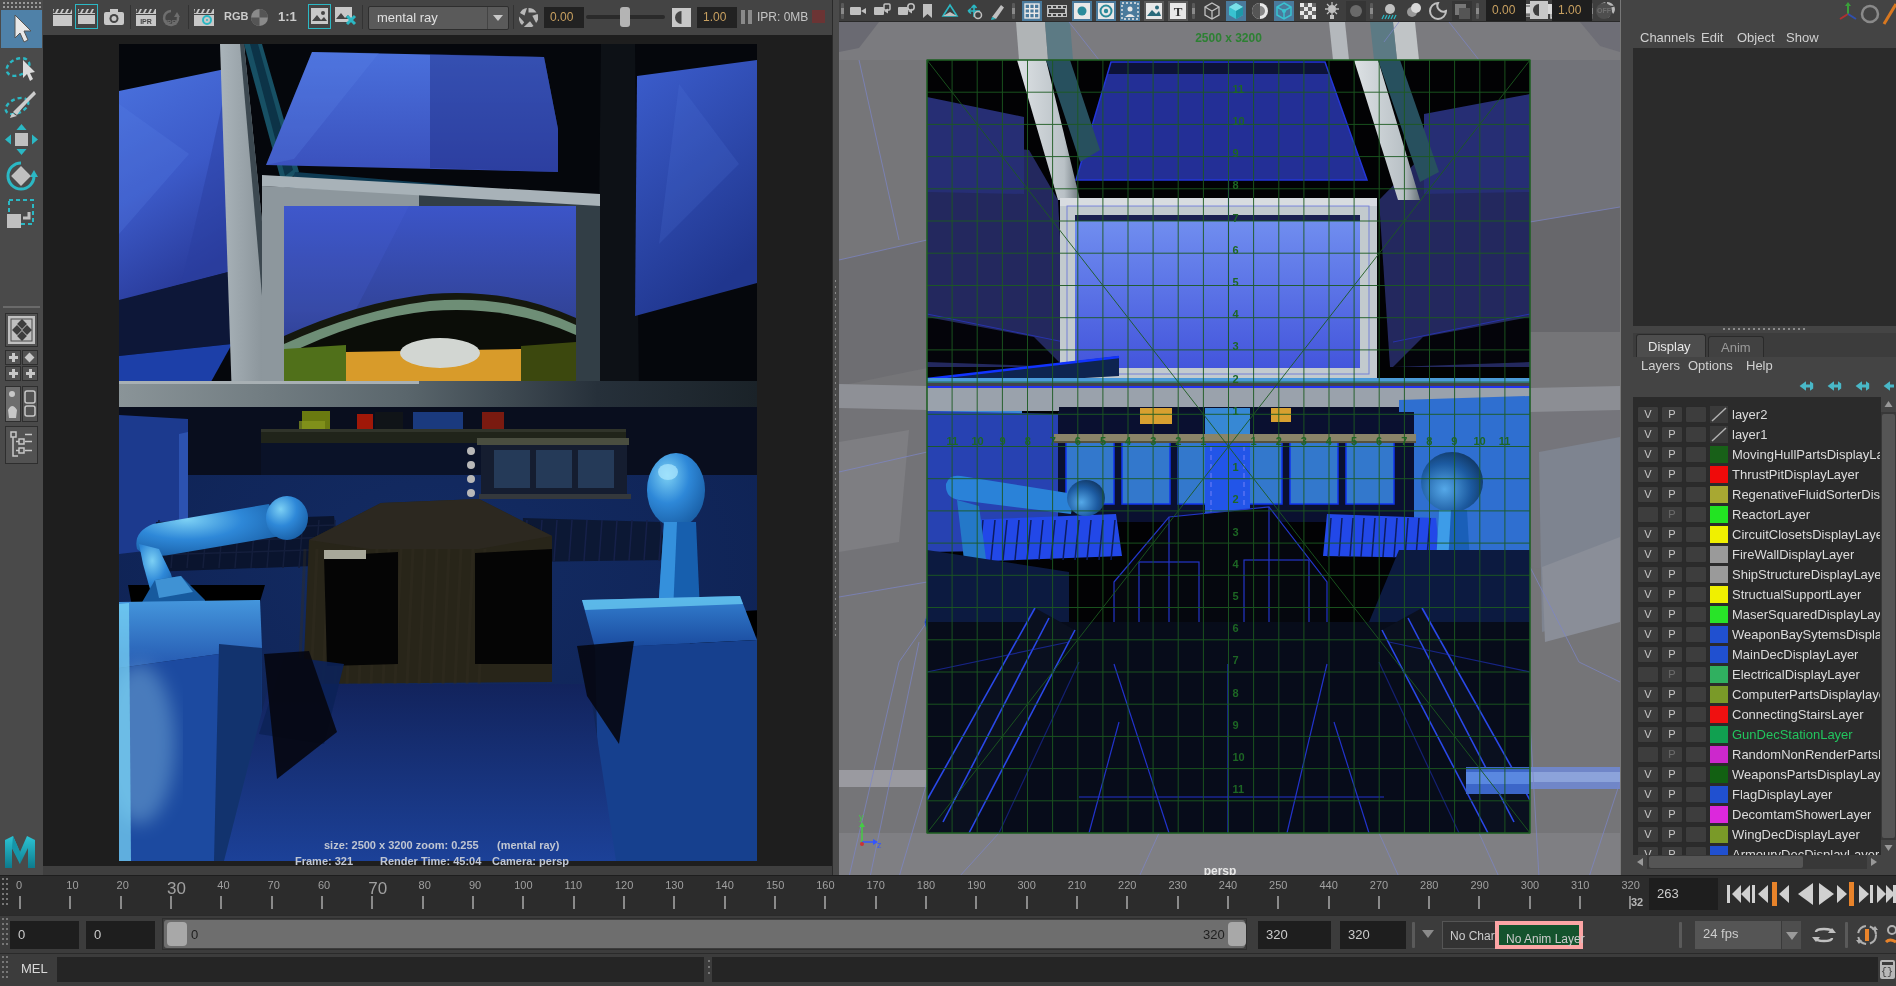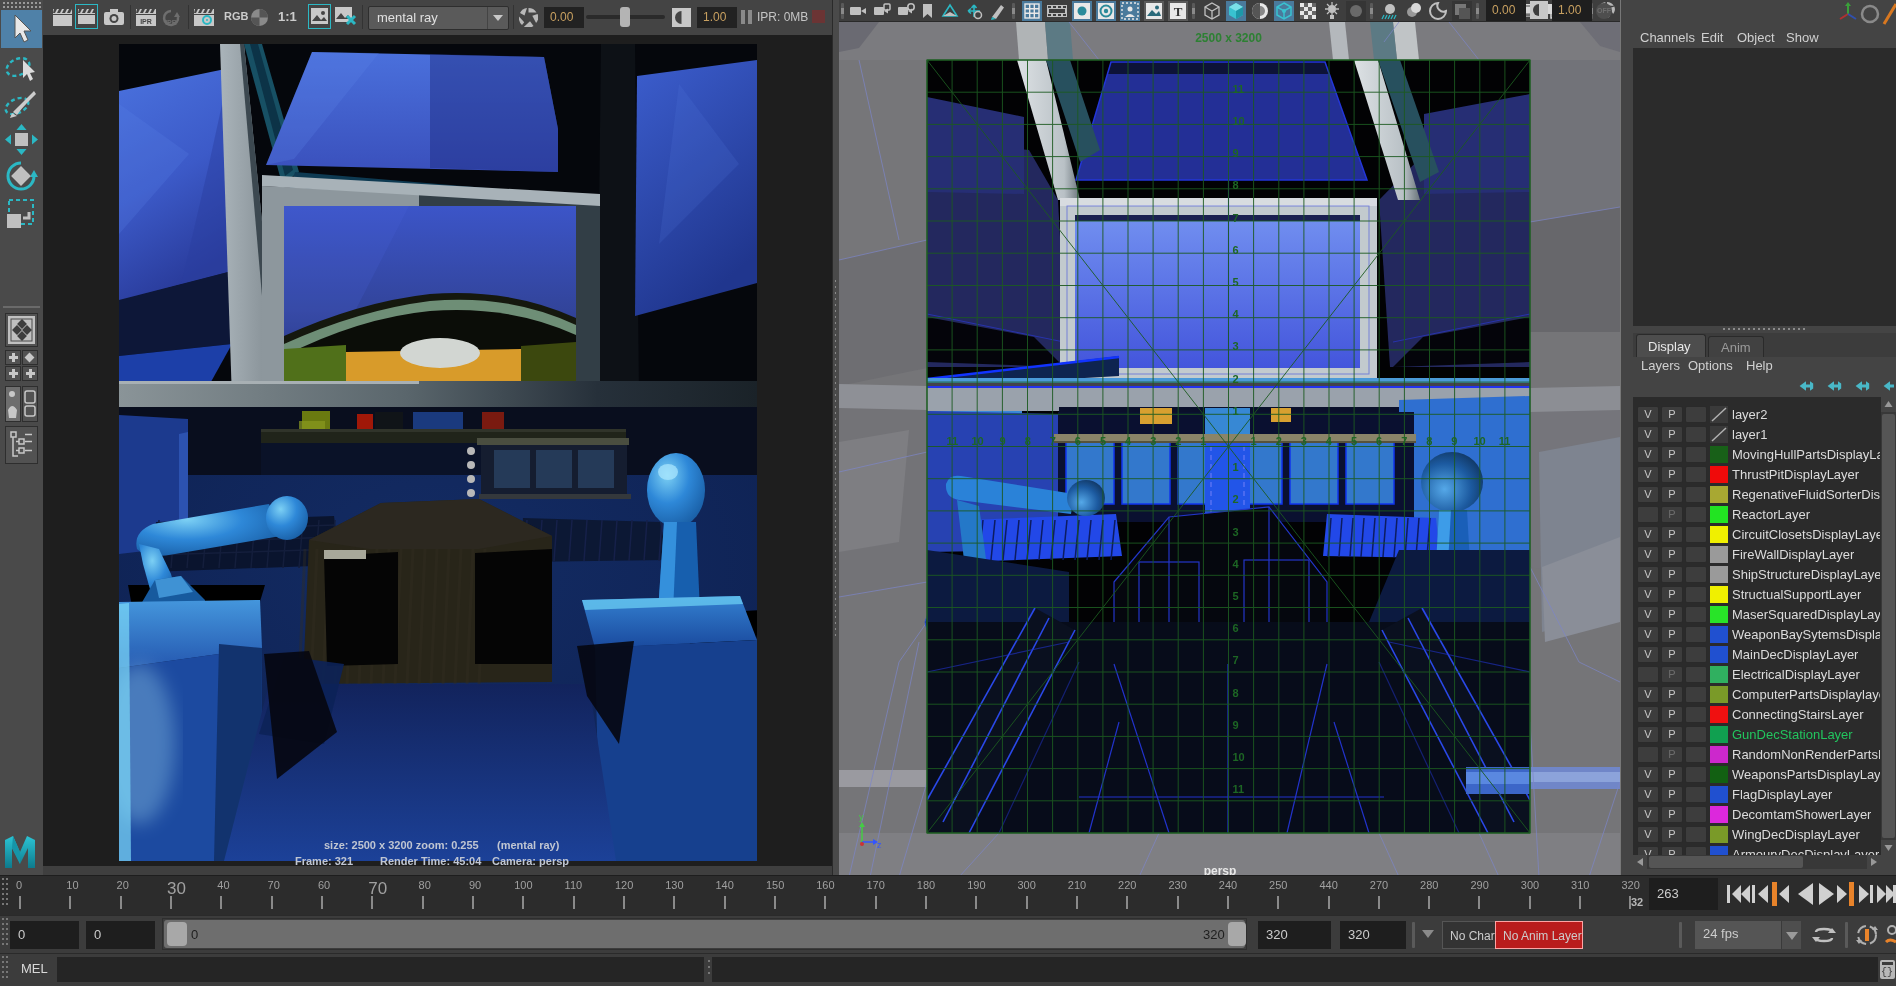--- a/index.html
+++ b/index.html
@@ -1322,21 +1322,21 @@
     <div style="position:absolute;left:1412px;top:922px;width:3px;height:26px;background:#5a5a5a;border-radius:1px;"></div>
     <svg style="position:absolute;left:1420px;top:928px" width="16" height="12">
       <path d="M2 2 h12 l-6 8 z" fill="#8a8a8a"></path>
     </svg>
     <div style="position:absolute;left:1442px;top:921px;width:92px;height:28px;background:#333333;border:1px solid #555;">
       <div style="position:absolute;left:7px;top:7px;font-size:12px;color:#cccccc;white-space:nowrap;">No Character Set</div>
     </div>
     <svg style="position:absolute;left:1543px;top:928px" width="16" height="12">
       <path d="M2 2 h12 l-6 8 z" fill="#8a8a8a"></path>
     </svg>
-    <div style="position:absolute;left:1495px;top:921px;width:88px;height:28px;background:#b91c1c;border:1px solid #fca5a5;">
+    <div style="position:absolute;left:1495px;top:921px;width:88px;height:28px;background:#14532d;border:4px solid #fca5a5;">
       <div style="position:absolute;left:7px;top:7px;font-size:12px;color:#cccccc;white-space:nowrap;">No Anim Layer</div>
     </div>
     <div style="position:absolute;left:1679px;top:922px;width:3px;height:26px;background:#5a5a5a;border-radius:1px;"></div>
     <div style="position:absolute;left:1695px;top:921px;width:86px;height:28px;background:#555555;">
       <div style="position:absolute;left:8px;top:5px;font-size:13px;color:#cccccc;">24 fps</div>
     </div>
     <div style="position:absolute;left:1781px;top:921px;width:20px;height:28px;background:#4e4e4e;border-left:1px solid #3a3a3a;"><svg width="20" height="28">
         <path d="M4 11 h12 l-6 8 z" fill="#9a9a9a"></path>
       </svg></div>
     <svg style="position:absolute;left:1810px;top:924px" width="28" height="22">

